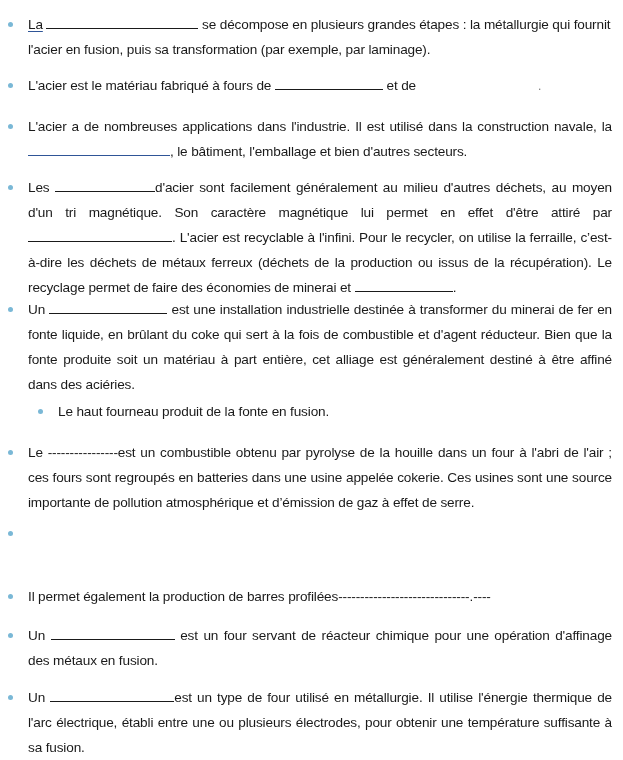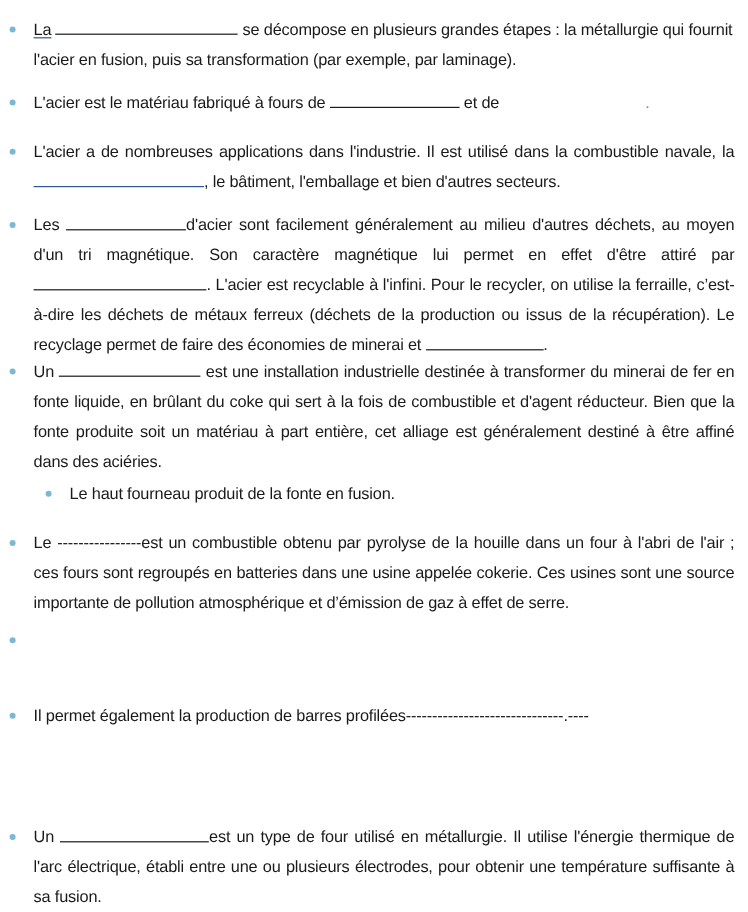--- a/index.html
+++ b/index.html
@@ -80,21 +80,21 @@
   <div class="item" style="top:73px;">
     <span class="bullet" style="background: rgb(122, 184, 214);"></span>
     <span>L'acier est le matériau fabriqué à fours de</span>
     <span class="blank" style="width:108px;"></span>
     <span>et de</span>
     <span style="display:inline-block;width:118px;"></span><span class="dot">.</span>
   </div>
 
   <div class="item justify" style="top:114px;">
     <span class="bullet" style="background: rgb(122, 184, 214);"></span>
-    <span>L'acier a de nombreuses applications dans l'industrie. Il est utilisé dans la combustible navale, la</span>
+    <span>L'acier a de nombreuses applications dans l'industrie. Il est utilisé dans la construction navale, la</span>
     <span class="blank blue" style="width:142px;"></span><span>, le bâtiment, l'emballage et bien d'autres secteurs.</span>
   </div>
 
   <div class="item justify" style="top:175px;">
     <span class="bullet" style="background: rgb(122, 184, 214);"></span>
     <span>Les</span>
     <span class="dash-line" style="width:100px;"></span><span>d'acier sont facilement généralement au milieu d'autres déchets, au moyen d'un tri magnétique. Son caractère magnétique lui permet en effet d'être attiré par</span>
     <span class="blank" style="width:144px;"></span><span>. L'acier est recyclable à l'infini. Pour le recycler, on utilise la ferraille, c’est-à-dire les déchets de métaux ferreux (déchets de la production ou issus de la récupération). Le recyclage permet de faire des économies de minerai et</span>
     <span class="blank" style="width:98px;"></span><span>.</span>
   </div>
@@ -119,20 +119,26 @@
 
   <div class="item" style="top:521px;">
     <span class="bullet" style="background: rgb(122, 184, 214);"></span>
   </div>
 
   <div class="item" style="top:584px;">
     <span class="bullet" style="background: rgb(122, 184, 214);"></span>
     <span>Il permet également la production de barres profilées</span><span>------------------------------</span><span>.</span><span>----</span>
   </div>
 
+  <div class="item justify" style="top:623px;">
+    <span class="bullet" style="background: rgb(122, 184, 214);"></span>
+    <span>Un</span>
+    <span class="blank" style="width:124px;"></span>
+    <span>est un four servant de réacteur chimique pour une opération d'affinage des métaux en fusion.</span>
+  </div>
 
   <div class="item justify" style="top:685px;">
     <span class="bullet" style="background: rgb(122, 184, 214);"></span>
     <span>Un</span>
     <span class="blank" style="width:124px;"></span><span>est un type de four utilisé en métallurgie. Il utilise l'énergie thermique de l'arc électrique, établi entre une ou plusieurs électrodes, pour obtenir une température suffisante à sa fusion.</span>
   </div>
 
 </div>
 
 </body></html>

